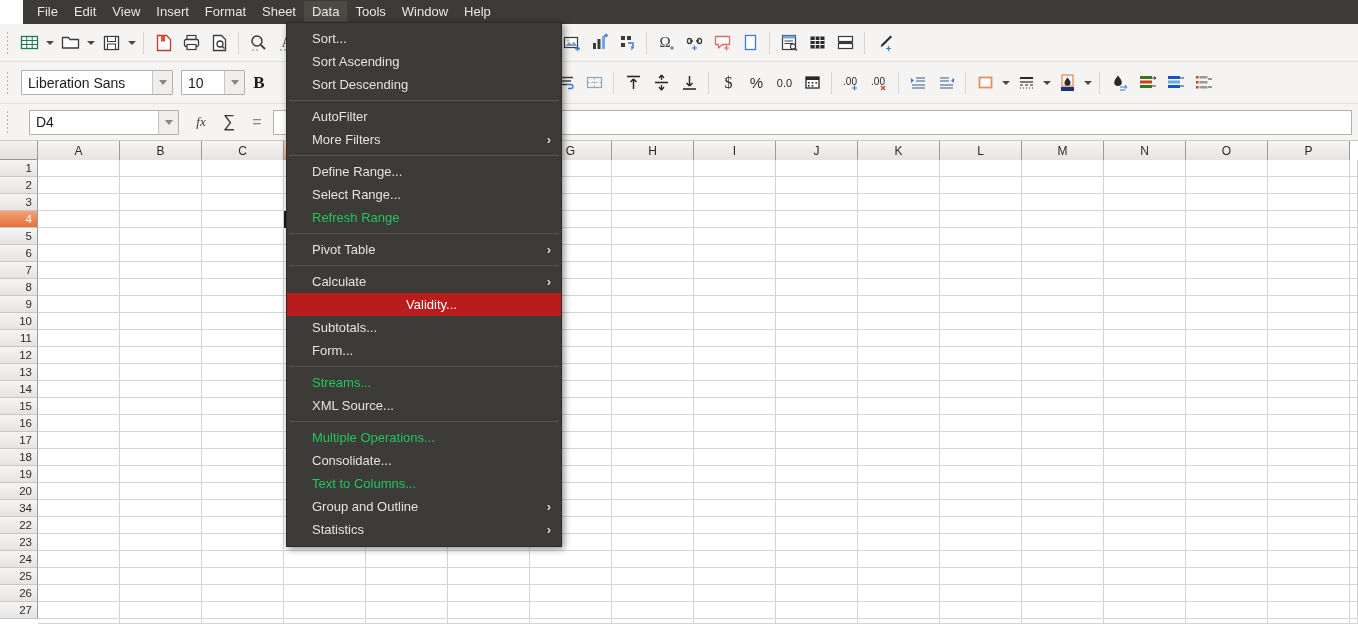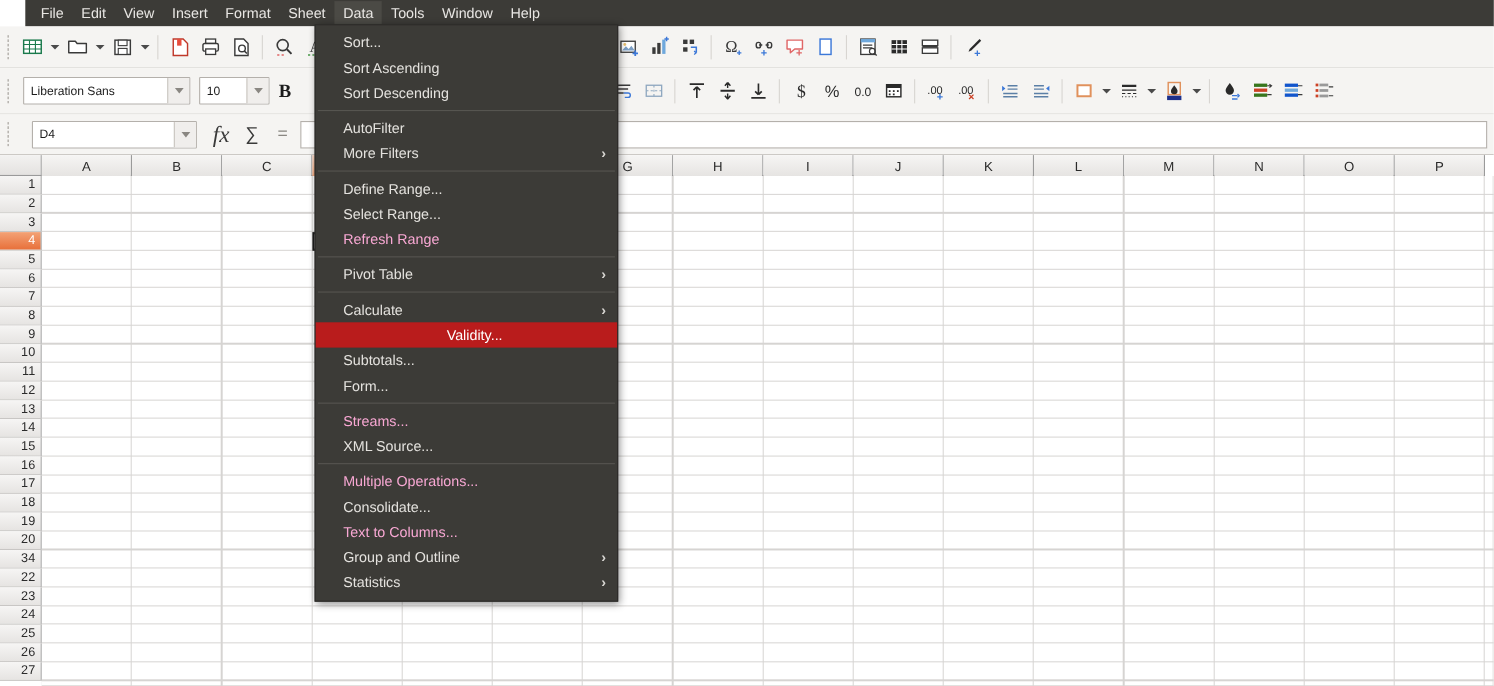--- a/index.html
+++ b/index.html
@@ -83,21 +83,21 @@
   }
 
   
   .combo {
     height: 25px; background: #ffffff;
     border: 1px solid #b4b0ab;
     display: flex; align-items: center;
     flex: none; border-radius: 1px;
   }
   .combo .val {
-    flex: 1; padding: 0 6px; font-size: 11px; color: #1c1c1c;
+    flex: 1; padding: 0 6px; font-size: 14px; color: #1c1c1c;
     white-space: nowrap; overflow: hidden;
   }
   .combo .cbtn {
     width: 20px; height: 23px; margin: 0;
     background: #f0eeec; border-left: 1px solid #c9c5c0;
     display: flex; align-items: center; justify-content: center;
   }
   .combo .cbtn i {
     width: 0; height: 0;
     border-left: 4px solid transparent;
@@ -182,21 +182,21 @@
   .mi {
     height: 23px;
     display: flex; align-items: center;
     padding: 0 10px 0 25px;
     color: #e4e2de;
     font-size: 13px;
     white-space: nowrap;
     cursor: default;
     position: relative;
   }
-  .mi.disabled { color: #f9a8d4; }
+  .mi.disabled { color: #22c55e; }
   .mi.sel { background: #b91c1c; color: #ffffff; justify-content: center; }
   .mi .sub {
     position: absolute; right: 10px;
     font-size: 13px; line-height: 1; color: #d9d7d3;
     font-weight: bold;
   }
   .msep { height: 1px; background: #565550; margin: 4px 2px; }
 </style>
 </head>
 <body>
@@ -658,21 +658,21 @@
 </div>
 
 <div id="formulabar">
   <div class="grip"></div>
   <div class="combo" id="name-box">
     <div class="val">D4</div>
     <div class="cbtn">
         <i></i>
       </div>
   </div>
-  <div class="tbtn" style="font-size:21px;font-style:italic;font-family:'Liberation Serif',serif;color:#3a3a3a;margin-left:8px;">
+  <div class="tbtn" style="font-size:13px;font-style:italic;font-family:'Liberation Serif',serif;color:#3a3a3a;margin-left:8px;">
     <span>fx</span>
   </div>
   <div class="tbtn" style="font-size:17px;color:#3a3a3a;">
     <span>∑</span>
   </div>
   <div class="tbtn" style="font-size:16px;color:#8a8782;">
     <span>=</span>
   </div>
   <div style="flex:1;height:25px;background:#fff;border:1px solid #b4b0ab;margin:0 6px 0 2px;"></div>
 </div>

